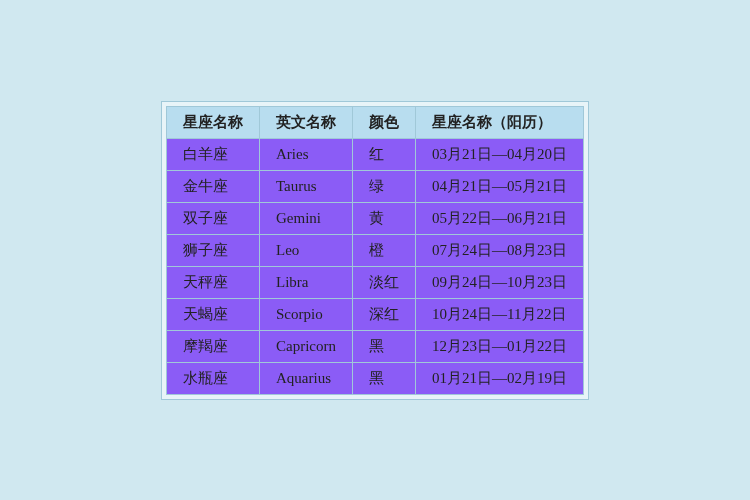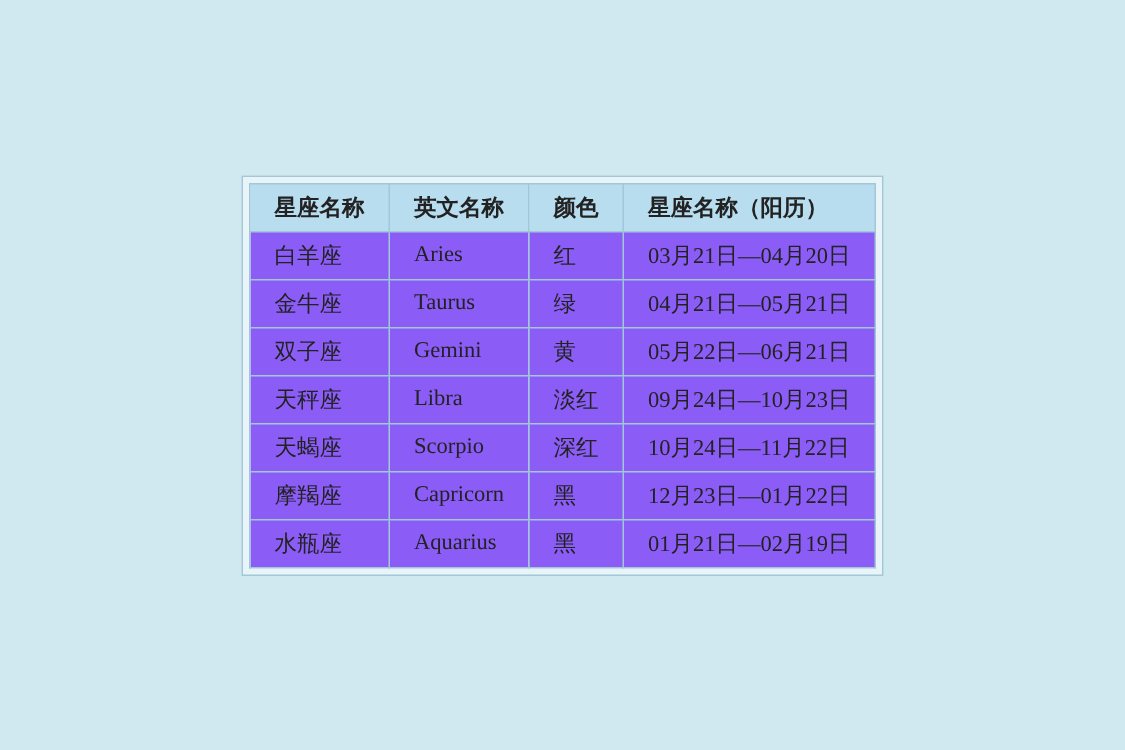--- a/index.html
+++ b/index.html
@@ -68,20 +68,26 @@
           <td>绿</td>
           <td>04月21日—05月21日</td>
         </tr>
         <tr>
           <td>双子座</td>
           <td>Gemini</td>
           <td>黄</td>
           <td>05月22日—06月21日</td>
         </tr>
         <tr>
+          <td>狮子座</td>
+          <td>Leo</td>
+          <td>橙</td>
+          <td>07月24日—08月23日</td>
+        </tr>
+        <tr>
           <td>天秤座</td>
           <td>Libra</td>
           <td>淡红</td>
           <td>09月24日—10月23日</td>
         </tr>
         <tr>
           <td>天蝎座</td>
           <td>Scorpio</td>
           <td>深红</td>
           <td>10月24日—11月22日</td>

